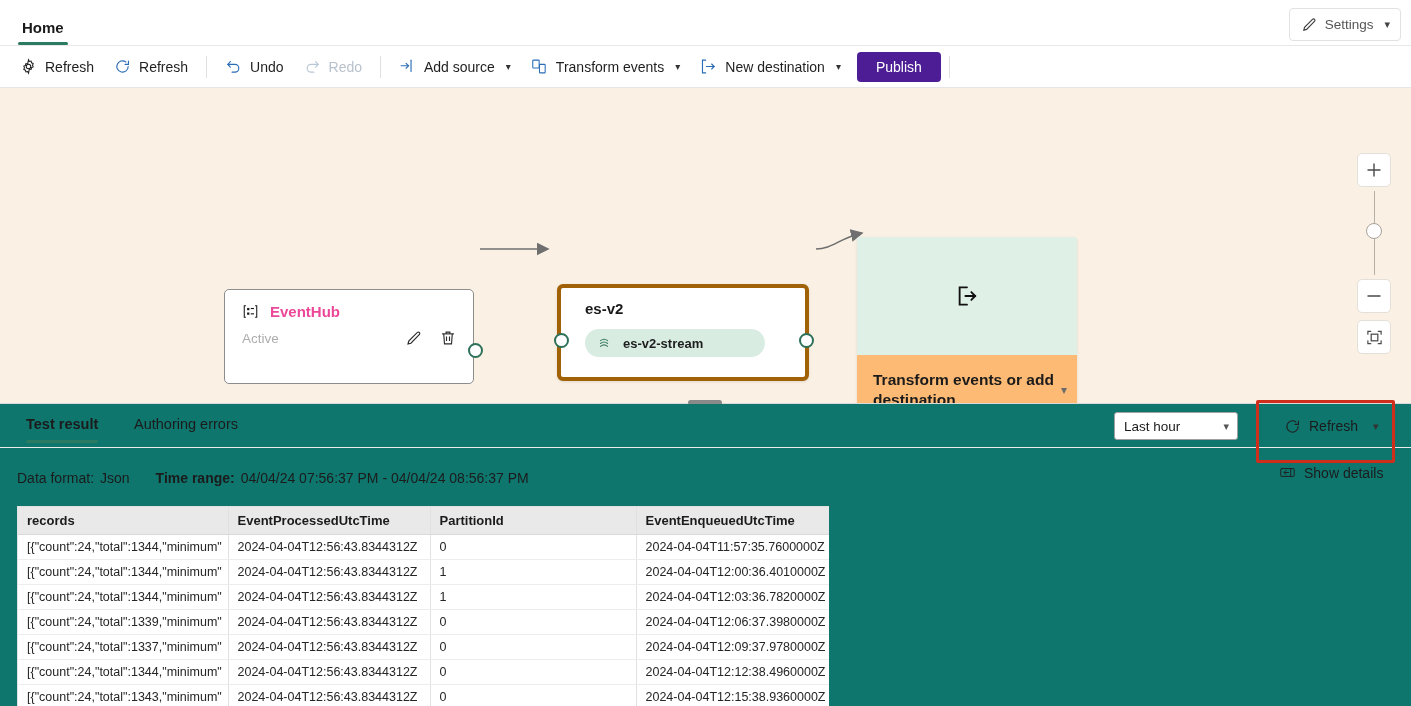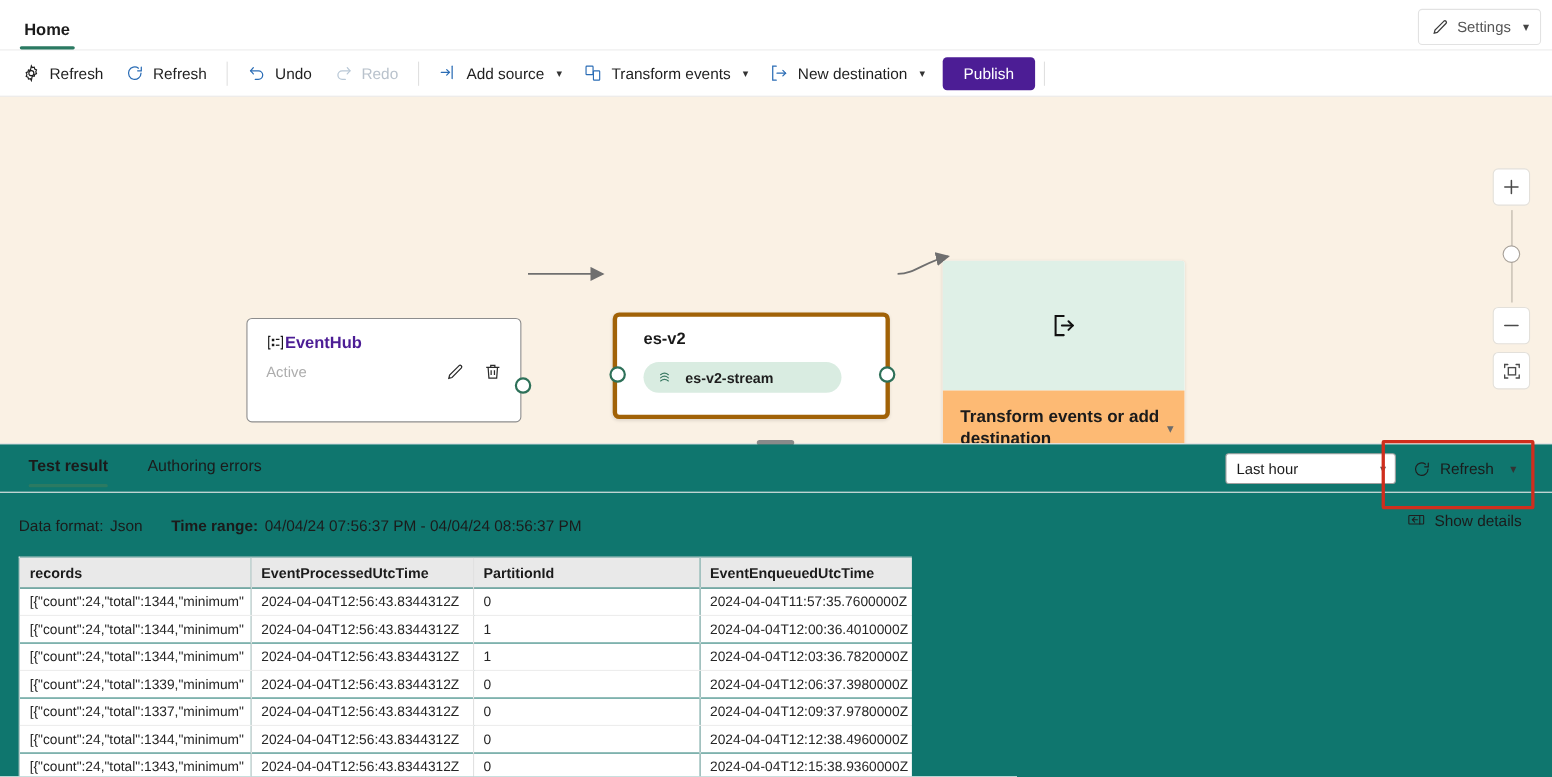--- a/index.html
+++ b/index.html
@@ -66,22 +66,22 @@
   .wires { position:absolute; left:0; top:0; width:1411px; height:315px; }
 
   .node { position:absolute; background:#fff; border-radius:6px; }
 
   
   #eventhub {
     left:224px; top:201px; width:250px; height:95px;
     border:1px solid #8d8d8d; border-radius:5px;
   }
   #eventhub .title {
-    display:flex; align-items:center; 
-    padding:13px 0 0 17px; font-size:15px; font-weight:700; color:#4c1d95;
+    display:flex; align-items:center; gap:11px;
+    padding:13px 0 0 17px; font-size:15px; font-weight:700; color:#ec4899;
   }
   #eventhub .footer {
     display:flex; align-items:center; padding:9px 0 0 17px;
     font-size:13.5px; color:#adadad;
   }
   #eventhub .acts { margin-left:auto; display:flex; gap:16px; padding-right:16px; }
   #eventhub .acts .ico { width:18px; height:18px; cursor:pointer; color:#2b2b2b;}
 
   
   #esv2 {
@@ -152,21 +152,21 @@
   .ptab {
     position:absolute; top:12px; font-size:14.5px; color:#1b1b1b; cursor:pointer;
     padding-bottom:11px;
   }
   .ptab.sel { font-weight:700; }
   .ptab .uline { position:absolute; left:0; right:0; bottom:0; height:3px; background:#2b7a62; border-radius:2px; }
   #ptab-test { left:26px; }
   #ptab-err  { left:134px; }
 
   .range-select {
-    position:absolute; left:1114px; top:412px; width:155px; height:28px;
+    position:absolute; left:1114px; top:412px; width:124px; height:28px;
     background:#fff; border:1px solid #a0a0a0; border-radius:3px;
     display:flex; align-items:center; padding:0 8px 0 9px;
     font-size:13.5px; color:#1b1b1b; cursor:pointer;
   }
   .range-select .chev { margin-left:auto; color:#555; font-size:11px; }
 
   .refresh-cmd {
     position:absolute; left:1278px; top:412px; height:28px;
     display:flex; align-items:center; gap:8px; padding:0 6px;
     font-size:14px; color:#1b1b1b; cursor:pointer;

